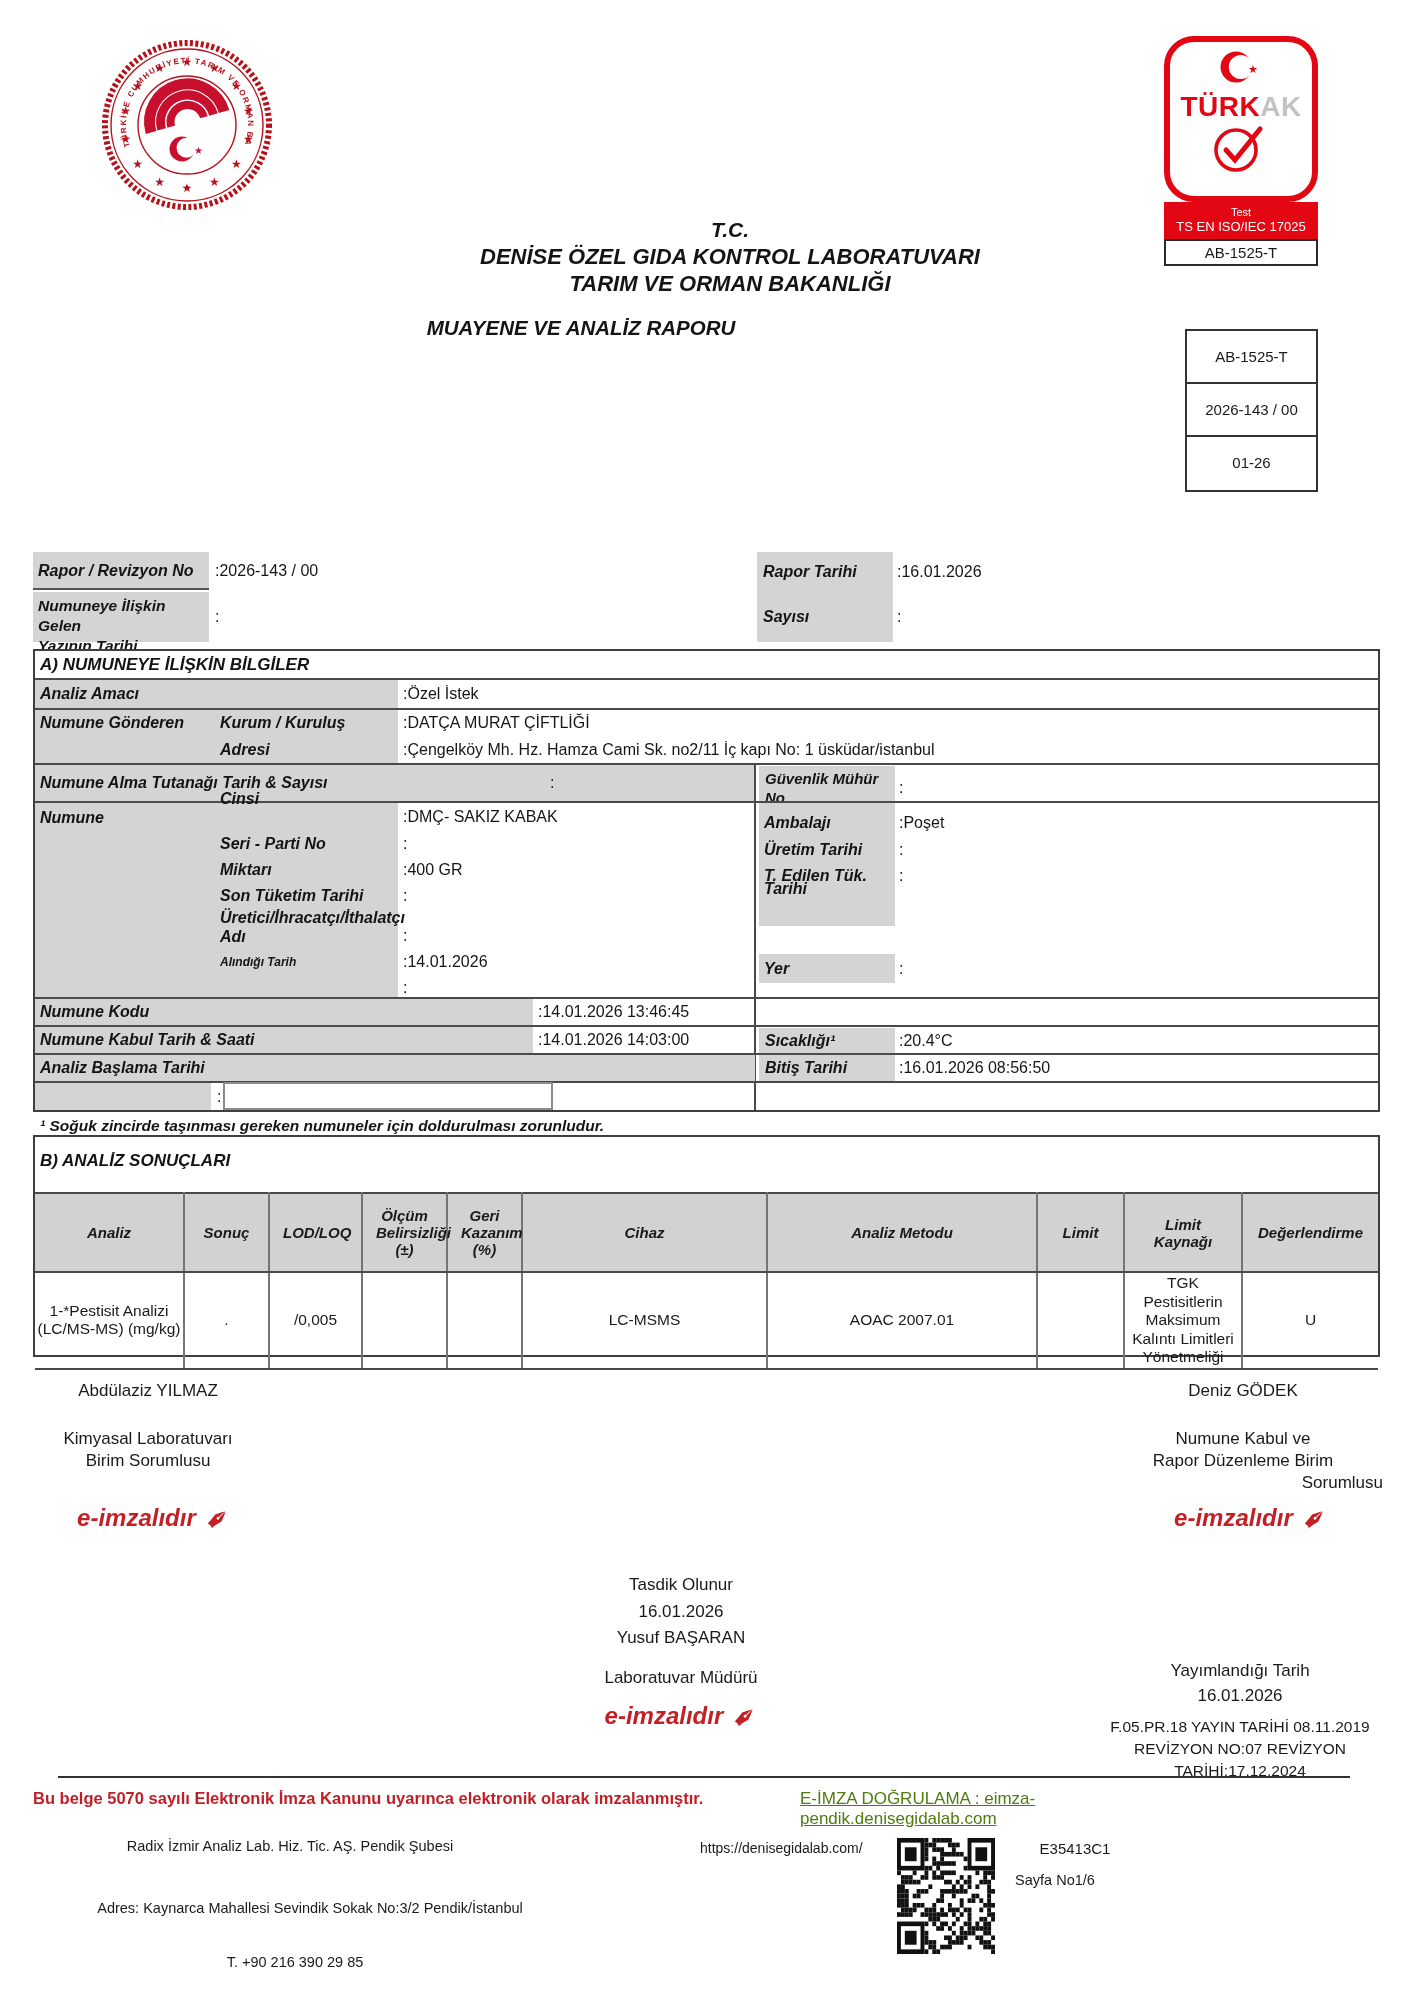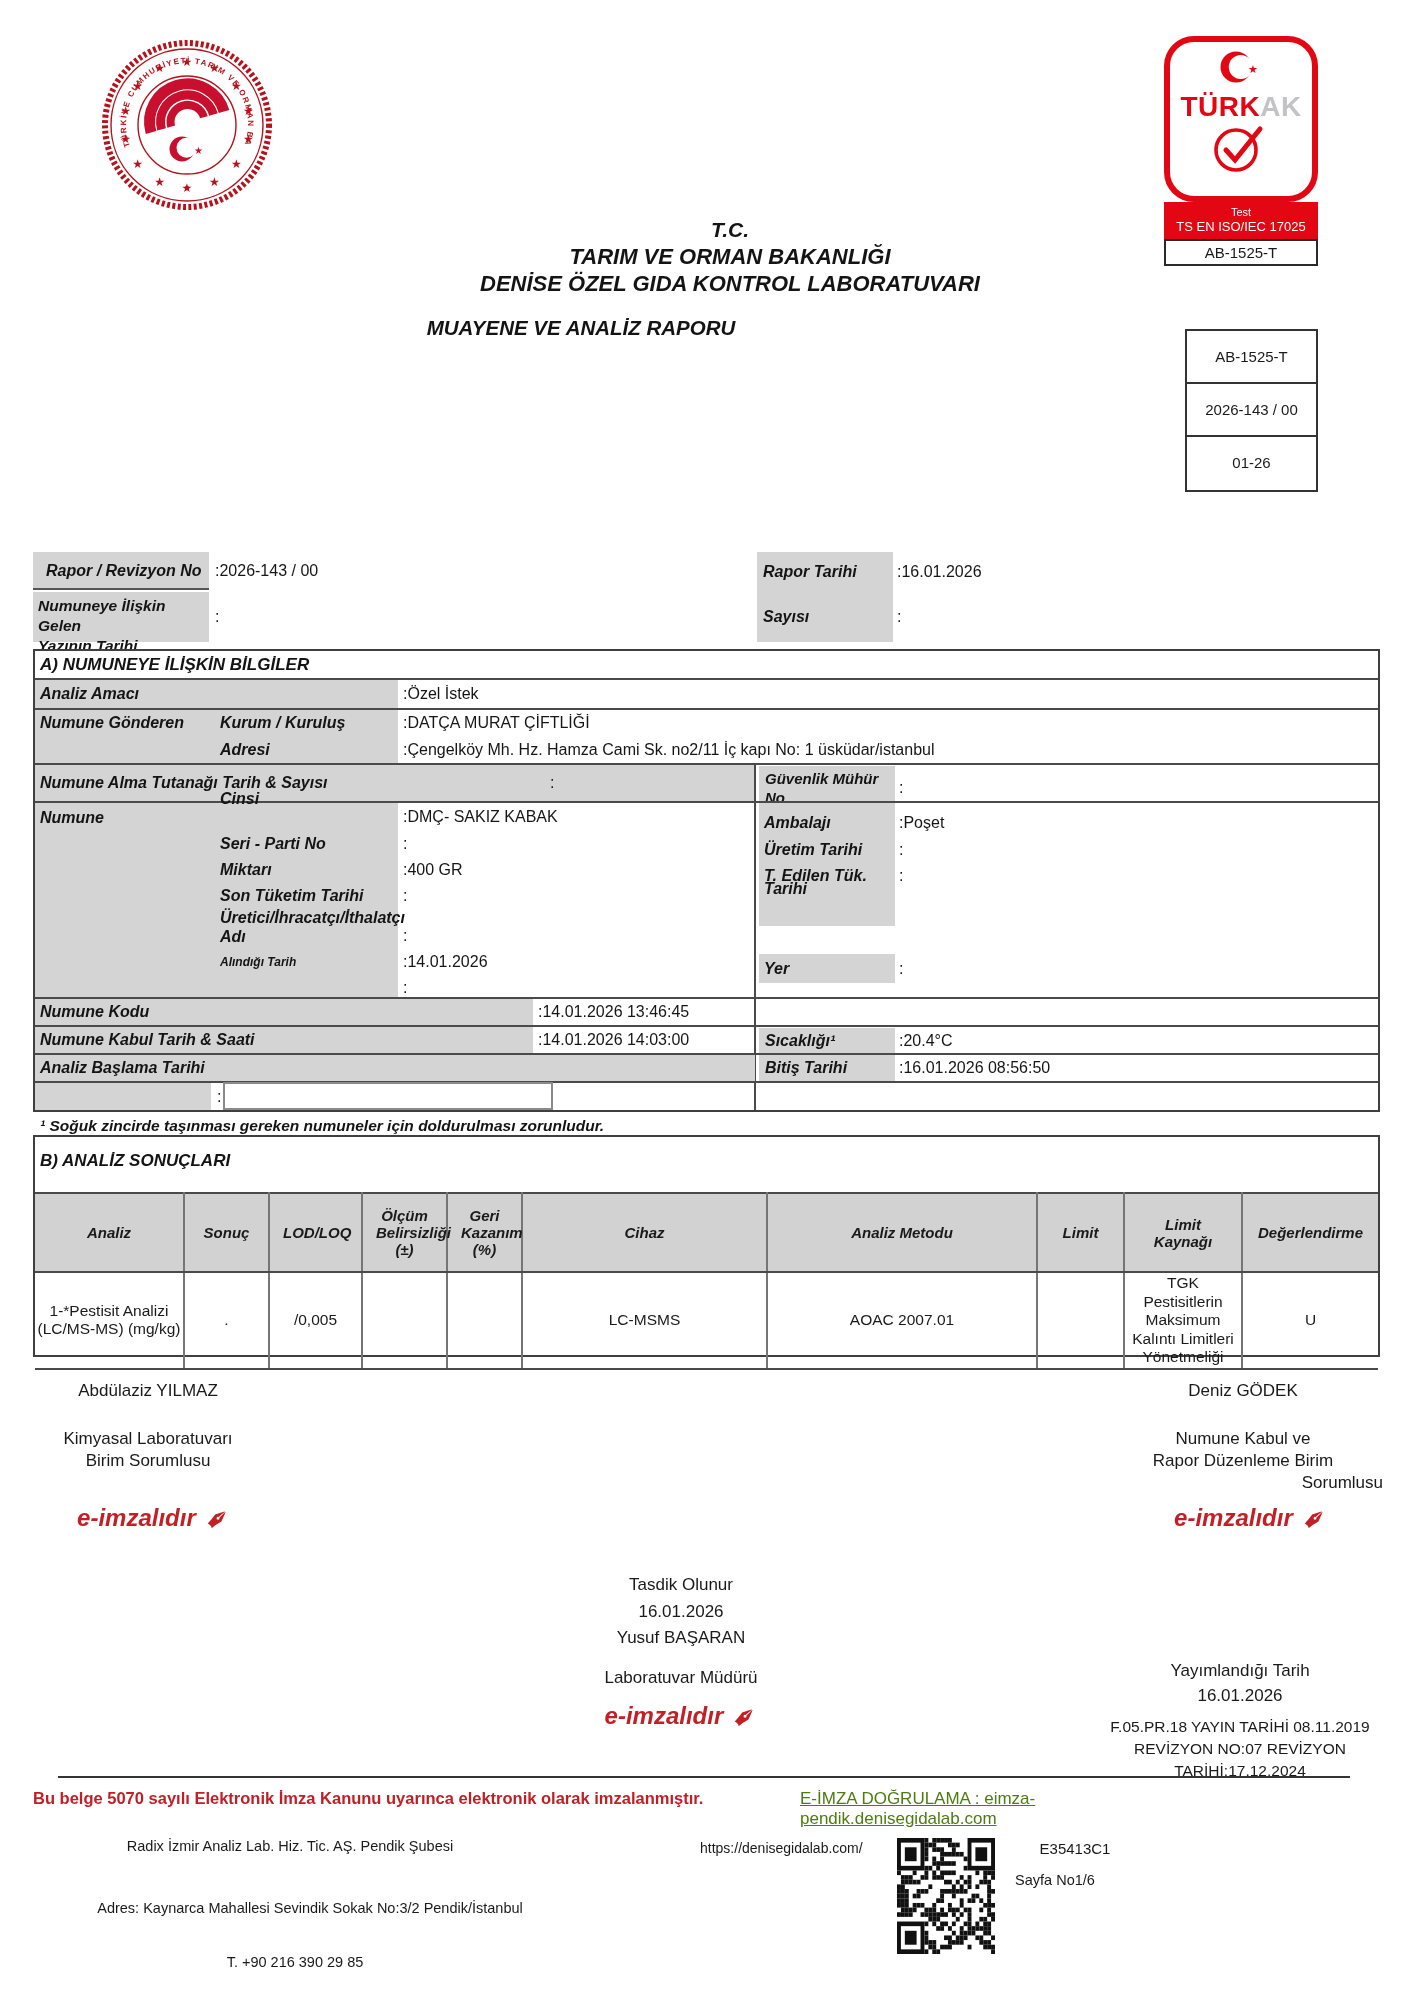--- a/index.html
+++ b/index.html
@@ -67,22 +67,22 @@
     <g>
       <circle cx="84" cy="113" r="12.5" fill="#c8102e"></circle>
       <circle cx="88.5" cy="111.8" r="10" fill="#ffffff"></circle>
       <text x="96" y="118" font-size="10" fill="#c8102e">★</text>
     </g>
     <circle cx="89" cy="152" r="2.2" fill="#b5121b"></circle>
   </svg>
 
   <div class="a c" style="left:230px;top:216px;width:1000px;">
     <div class="L" style="font-size:21px;line-height:27px;">T.C.</div>
+    <div class="L" style="font-size:22px;line-height:27px;">DENİSE ÖZEL GIDA KONTROL LABORATUVARI</div>
     <div class="L" style="font-size:22px;line-height:27px;">TARIM VE ORMAN BAKANLIĞI</div>
-    <div class="L" style="font-size:22px;line-height:27px;">DENİSE ÖZEL GIDA KONTROL LABORATUVARI</div>
   </div>
 
   <div class="a" style="left:1164px;top:36px;width:154px;">
     <div style="border:6px solid #e30613;border-radius:30px;height:166px;text-align:center;padding-top:6px;background:#fff;">
       <svg width="46" height="40" viewBox="0 0 46 40">
         <circle cx="18" cy="19" r="15.5" fill="#e30613"></circle>
         <circle cx="22.8" cy="19" r="12" fill="#ffffff"></circle>
         <text x="30" y="24.5" font-size="11" fill="#e30613">★</text>
       </svg>
       <div style="font-size:28px;font-weight:bold;letter-spacing:0.5px;line-height:30px;">
@@ -101,21 +101,21 @@
   </div>
 
   <div class="a c L" style="left:81px;top:316px;width:1000px;font-size:20.5px;">MUAYENE VE ANALİZ RAPORU</div>
 
   <div class="a" style="left:1185px;top:329px;width:133px;border:2px solid #333;">
     <div class="c" style="font-size:15px;line-height:51px;height:53px;border-bottom:2px solid #333;">AB-1525-T</div>
     <div class="c" style="font-size:15px;line-height:51px;height:53px;border-bottom:2px solid #333;">2026-143 / 00</div>
     <div class="c" style="font-size:15px;line-height:51px;height:53px;">01-26</div>
   </div>
 
-  <div class="a g L" style="left:33px;top:552px;width:176px;height:38px;font-size:16px;line-height:38px;padding-left:13px;border-bottom:2px solid #555;">Rapor / Revizyon No</div>
+  <div class="a g L" style="left:33px;top:552px;width:176px;height:38px;font-size:16px;line-height:38px;padding-left:5px;border-bottom:2px solid #555;">Rapor / Revizyon No</div>
   <div class="a v" style="left:215px;top:552px;line-height:38px;">:2026-143 / 00</div>
   <div class="a g" style="left:33px;top:592px;width:176px;height:50px;padding:4px 0 0 5px;">
     <div class="L" style="font-size:15.5px;line-height:20px;">Numuneye İlişkin Gelen</div>
     <div class="L" style="font-size:15.5px;line-height:20px;">Yazının Tarihi</div>
   </div>
   <div class="a v" style="left:215px;top:592px;line-height:50px;">:</div>
 
   <div class="a g L" style="left:757px;top:552px;width:136px;height:40px;font-size:16px;line-height:40px;padding-left:6px;">Rapor Tarihi</div>
   <div class="a v" style="left:897px;top:552px;line-height:40px;">:16.01.2026</div>
   <div class="a g L" style="left:757px;top:592px;width:136px;height:50px;font-size:16px;line-height:50px;padding-left:6px;">Sayısı</div>

